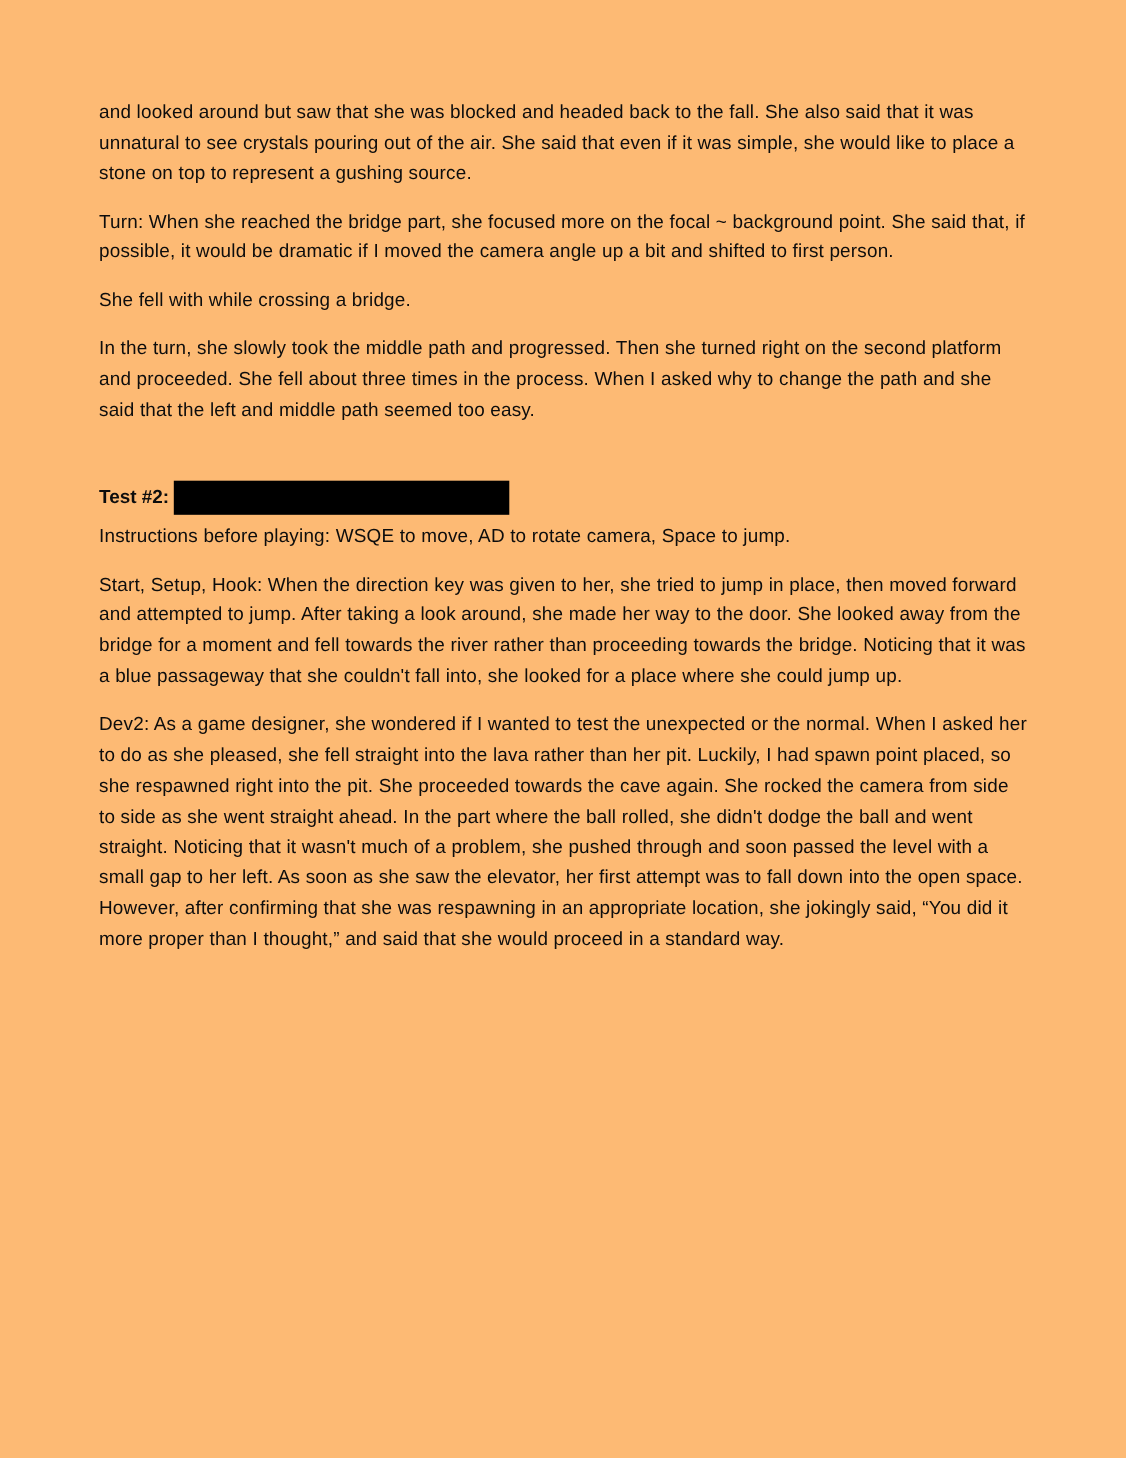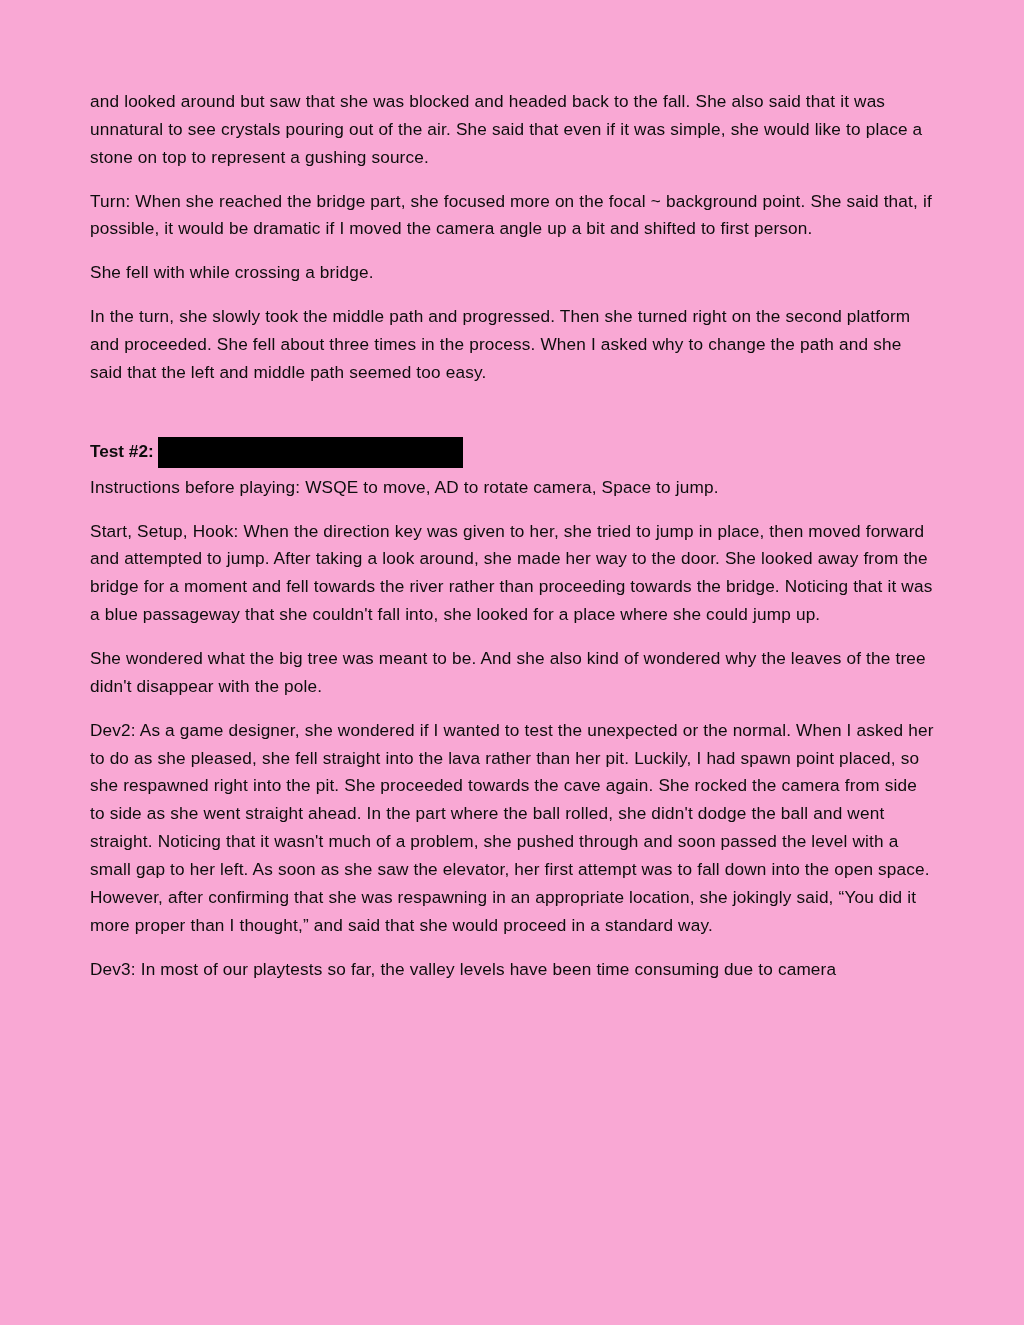--- a/index.html
+++ b/index.html
@@ -10,21 +10,21 @@
   body {
     width: 1024px;
     height: 1325px;
     font-family: "Liberation Sans", sans-serif;
     color: #000000;
   }
   .page {
     position: relative;
     width: 1024px;
     height: 1325px;
-    background: #f9a8d4;
+    background: #fdba74;
     box-sizing: border-box;
     padding: 88px 90px 40px 90px;
   }
   .doc-body {
     width: 844px;
   }
   p.para {
     font-size: 17.2px;
     line-height: 1.62;
     margin: 0 0 16px 0;
@@ -72,18 +72,16 @@
 
     <div class="spacer-block"></div>
 
     <div class="test-heading">
       <span class="label">Test #2:</span>
       <span class="redaction"></span>
     </div>
 
     <p class="para">Instructions before playing: WSQE to move, AD to rotate camera, Space to jump.</p>
     <p class="para">Start, Setup, Hook: When the direction key was given to her, she tried to jump in place, then moved forward and attempted to jump. After taking a look around, she made her way to the door. She looked away from the bridge for a moment and fell towards the river rather than proceeding towards the bridge. Noticing that it was a blue passageway that she couldn't fall into, she looked for a place where she could jump up.</p>
-    <p class="para">She wondered what the big tree was meant to be. And she also kind of wondered why the leaves of the tree didn't disappear with the pole.</p>
     <p class="para">Dev2: As a game designer, she wondered if I wanted to test the unexpected or the normal. When I asked her to do as she pleased, she fell straight into the lava rather than her pit. Luckily, I had spawn point placed, so she respawned right into the pit. She proceeded towards the cave again. She rocked the camera from side to side as she went straight ahead. In the part where the ball rolled, she didn't dodge the ball and went straight. Noticing that it wasn't much of a problem, she pushed through and soon passed the level with a small gap to her left. As soon as she saw the elevator, her first attempt was to fall down into the open space. However, after confirming that she was respawning in an appropriate location, she jokingly said, “You did it more proper than I thought,” and said that she would proceed in a standard way.</p>
-    <p class="para">Dev3: In most of our playtests so far, the valley levels have been time consuming due to camera</p>
 
   </div>
 </div>
 
 </body></html>

